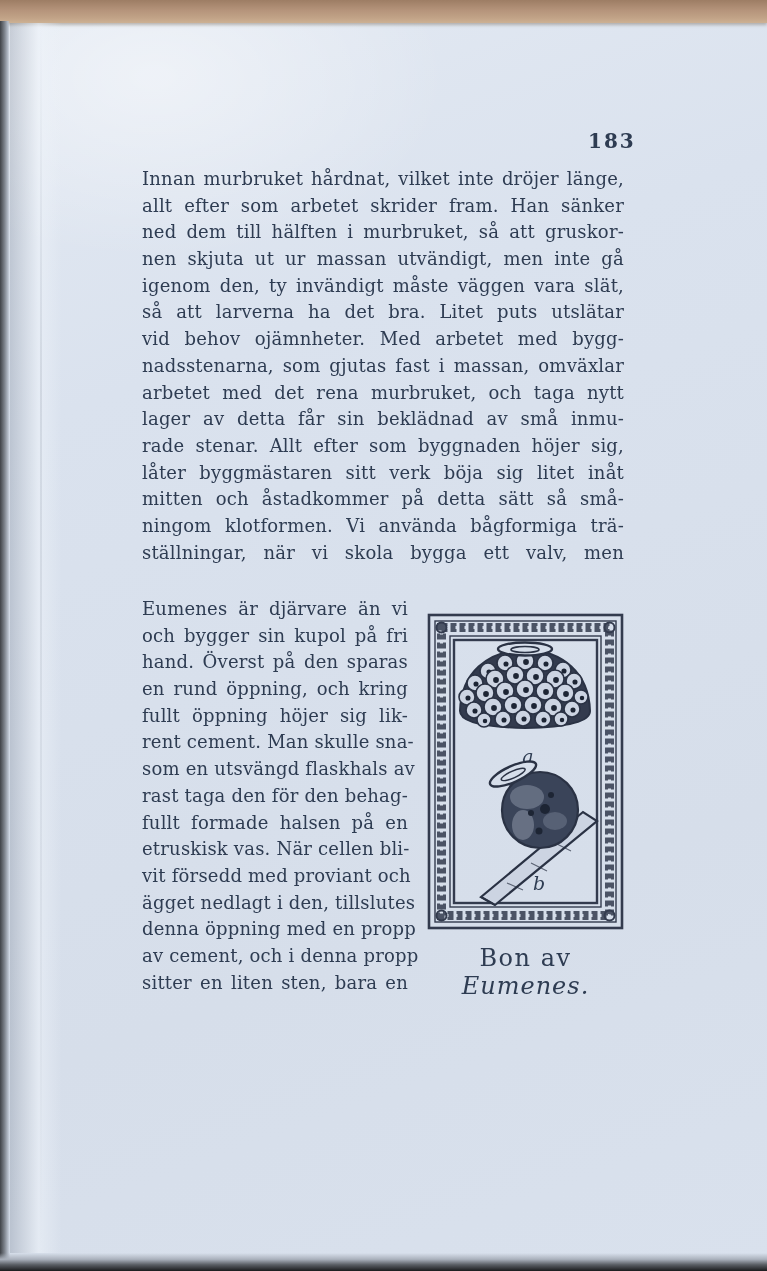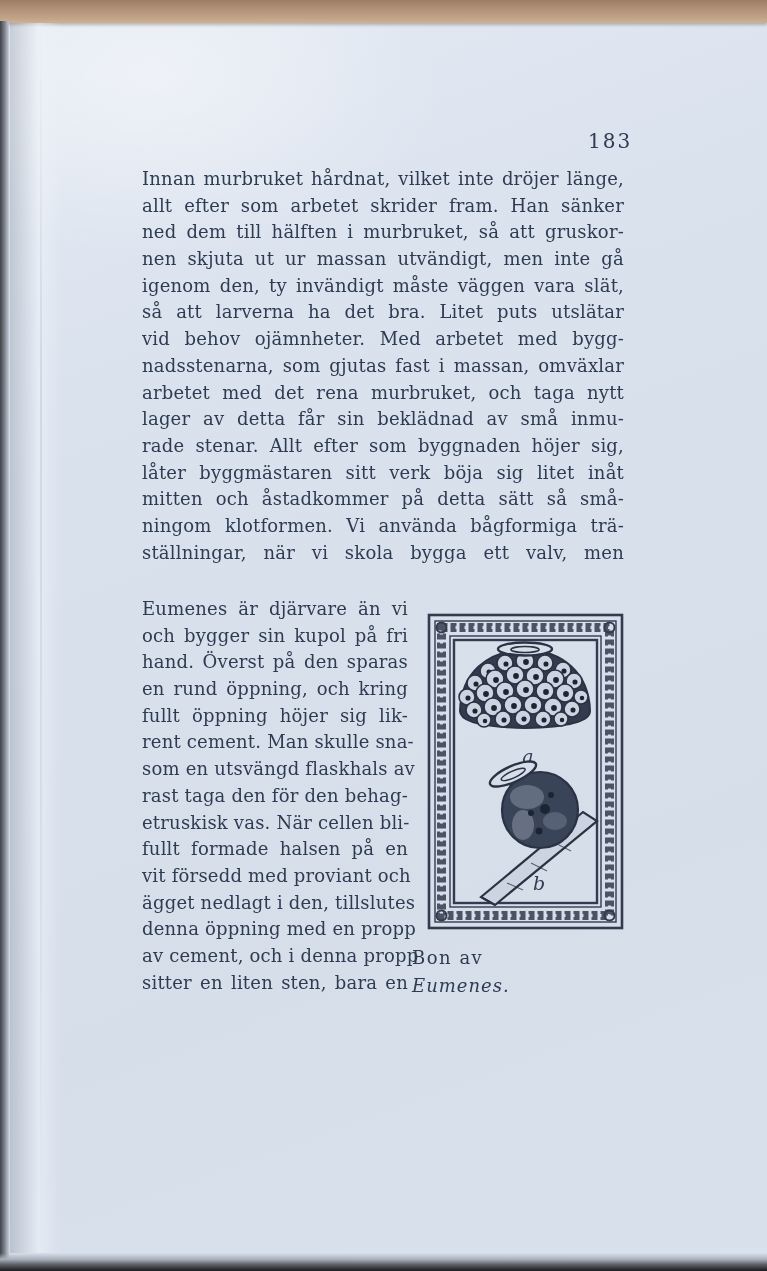--- a/index.html
+++ b/index.html
@@ -33,41 +33,41 @@
   .crease{
     position:absolute;left:10px;top:23px;width:52px;height:1230px;pointer-events:none;
     background:linear-gradient(90deg,rgba(110,120,136,0.28) 0%,rgba(238,243,249,0.55) 55%,rgba(220,228,240,0) 100%);
   }
   .crease-line{
     position:absolute;left:40px;top:23px;width:2px;height:1230px;pointer-events:none;
     background:linear-gradient(180deg,rgba(255,255,255,0.0),rgba(120,130,146,0.18) 30%,rgba(120,130,146,0.10) 70%,rgba(255,255,255,0));
   }
   .page-number{
     position:absolute;left:588px;top:129px;width:60px;
-    font-size:20px;letter-spacing:2px;text-align:left;
+    font-size:20px;letter-spacing:2px;text-align:left;font-weight:bold;
   }
   .full-lines{
     position:absolute;left:118px;top:166px;width:506px;
     font-size:18px;letter-spacing:0.2px;
   }
   .narrow-lines{
     position:absolute;left:118px;top:596px;width:290px;
     font-size:18px;letter-spacing:0.2px;
   }
   .tline{
     height:26.7px;line-height:26.7px;
     text-align:justify;text-align-last:justify;
     white-space:nowrap;overflow:visible;margin-left:24px;
   }
   .figure{
     position:absolute;left:427px;top:613px;width:197px;height:317px;
   }
   .caption{
-    position:absolute;left:412px;top:944px;width:197px;text-align:left;
-    font-size:18px;
+    position:absolute;left:427px;top:944px;width:197px;text-align:center;
+    font-size:24px;
   }
   .caption .cap1{letter-spacing:1.5px;height:28px;line-height:28px;}
   .caption .cap2{font-style:italic;letter-spacing:1px;height:28px;line-height:28px;}
 </style>
 </head>
 <body>
 
 <div class="scan">
 
   <div class="table-top"></div>
@@ -98,22 +98,22 @@
 
   <div class="narrow-lines">
       <div class="tline">Eumenes är djärvare än vi</div>
       <div class="tline">och bygger sin kupol på fri</div>
       <div class="tline">hand.  Överst på den sparas</div>
       <div class="tline">en rund öppning, och kring</div>
       <div class="tline">fullt öppning höjer sig lik-</div>
       <div class="tline">rent cement. Man skulle sna-</div>
       <div class="tline">som en utsvängd flaskhals av</div>
       <div class="tline">rast taga den för den behag-</div>
+      <div class="tline">fullt formade halsen på en</div>
       <div class="tline">etruskisk vas. När cellen bli-</div>
-      <div class="tline">fullt formade halsen på en</div>
       <div class="tline">vit försedd med proviant och</div>
       <div class="tline">ägget nedlagt i den, tillslutes</div>
       <div class="tline">denna öppning med en propp</div>
       <div class="tline">av cement, och i denna propp</div>
       <div class="tline">sitter en liten sten, bara en</div>
     </div>
 
   <div class="figure">
     <svg width="197" height="317" viewBox="0 0 197 317" xmlns="http://www.w3.org/2000/svg">
 

